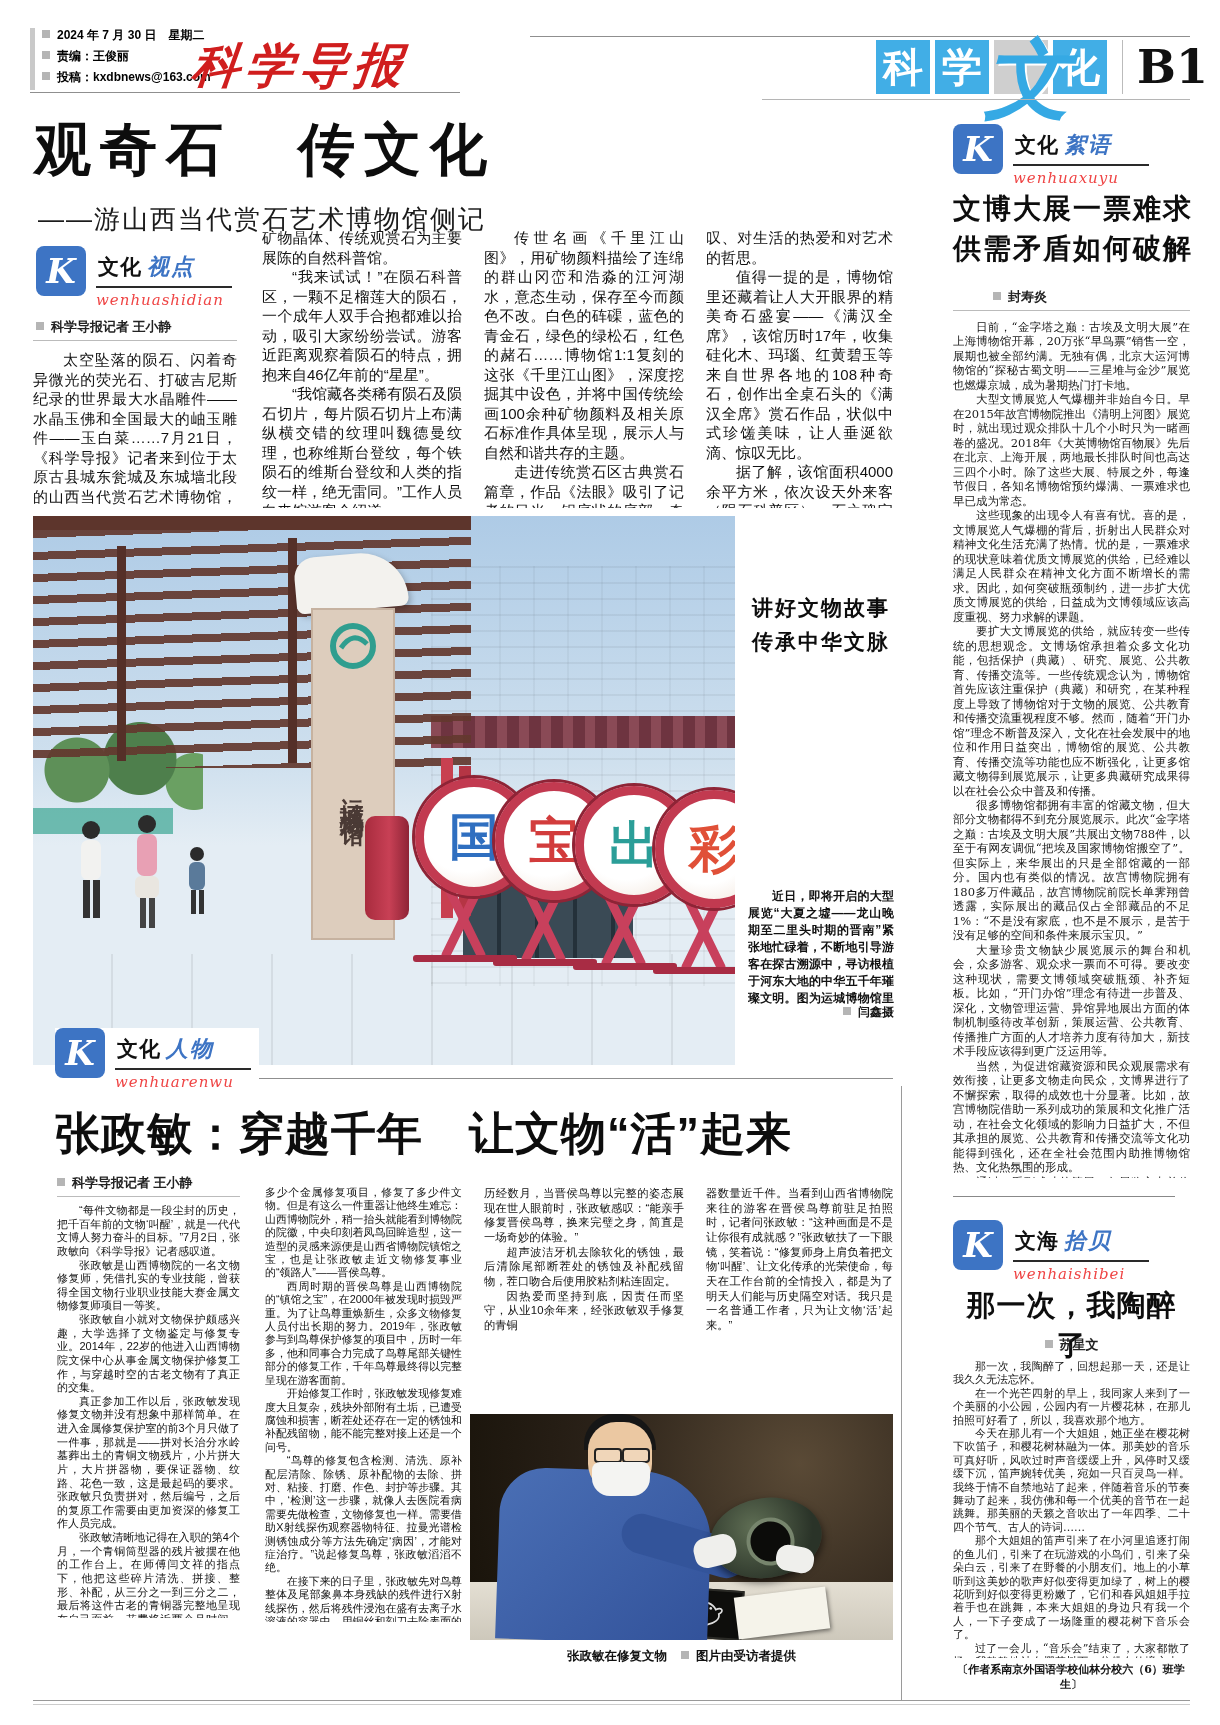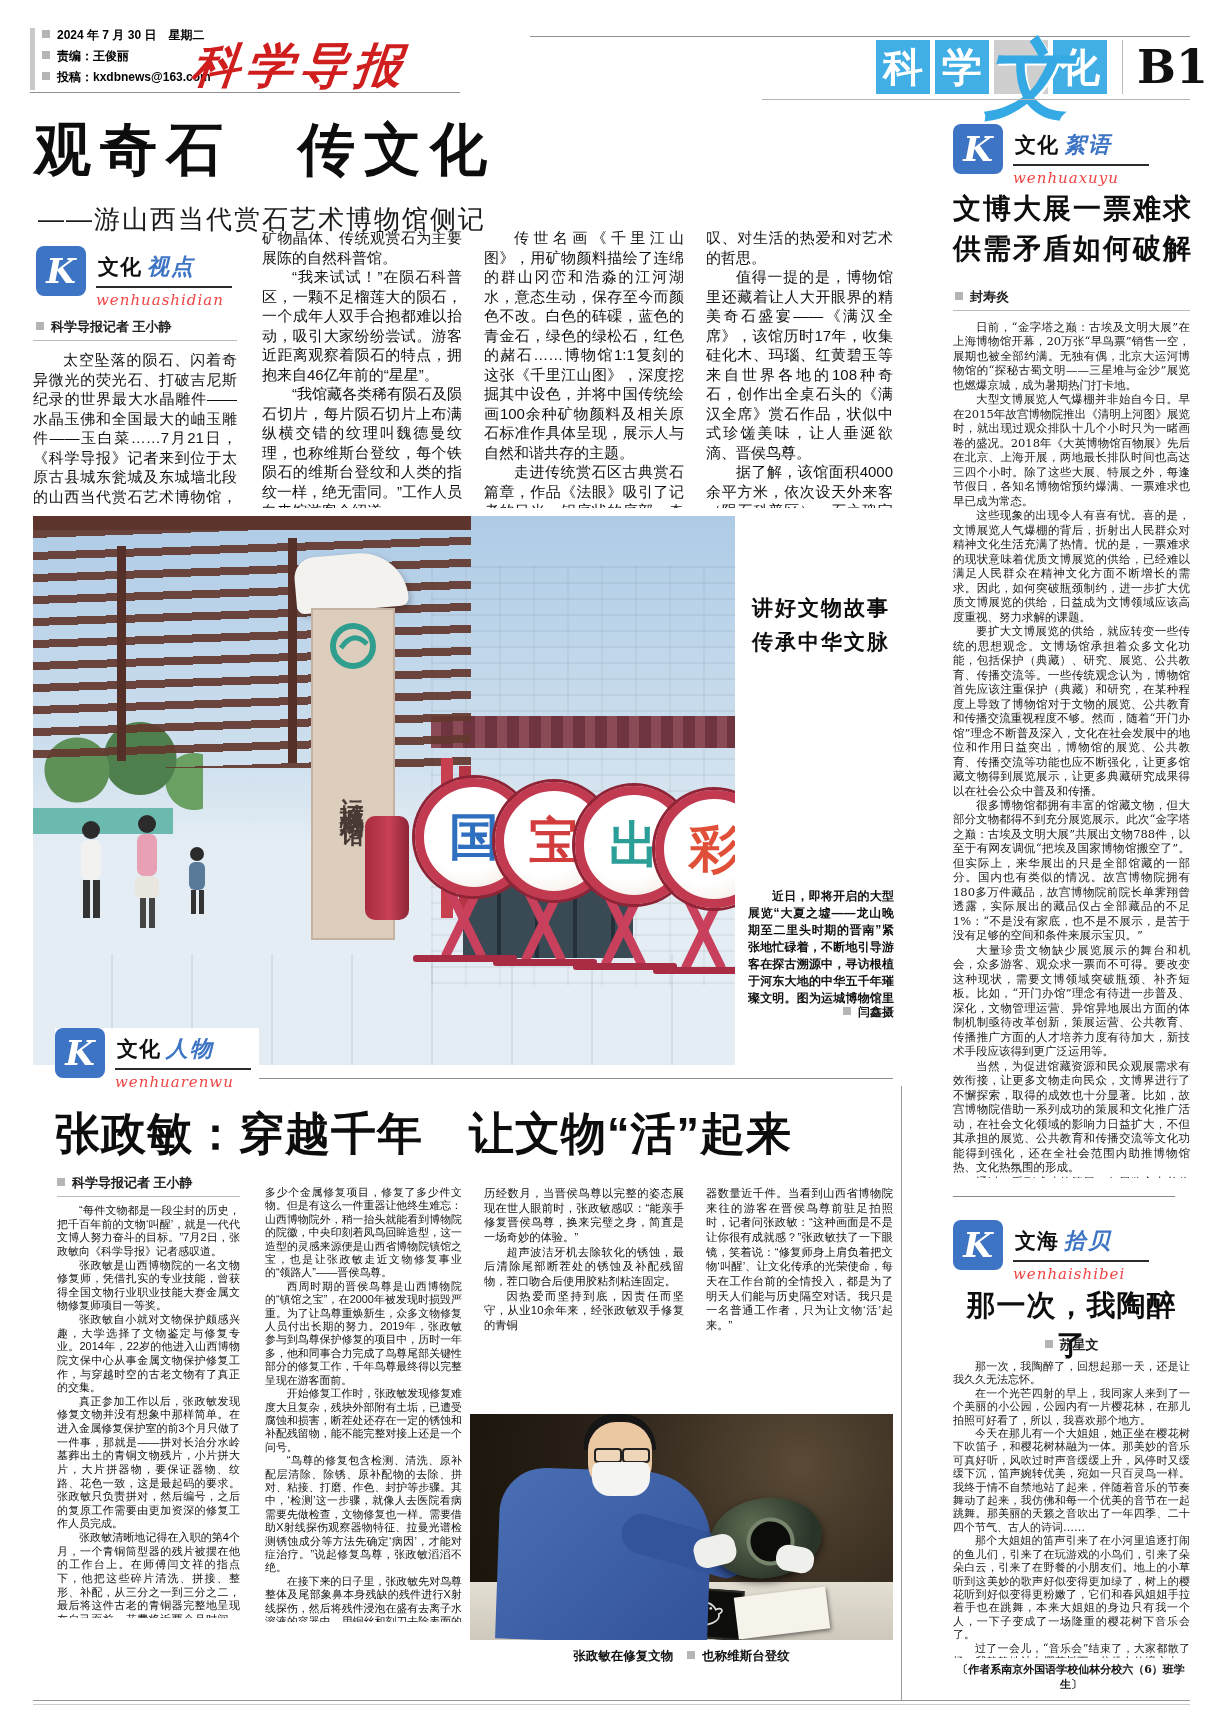--- a/index.html
+++ b/index.html
@@ -110,21 +110,21 @@
       <p>“我来试试！”在陨石科普区，一颗不足榴莲大的陨石，一个成年人双手合抱都难以抬动，吸引大家纷纷尝试。游客近距离观察着陨石的特点，拥抱来自46亿年前的“星星”。</p>
       <p>“我馆藏各类稀有陨石及陨石切片，每片陨石切片上布满纵横交错的纹理叫魏德曼纹理，也称维斯台登纹，每个铁陨石的维斯台登纹和人类的指纹一样，绝无雷同。”工作人员向来馆游客介绍道。</p>
       <p>走进石之瑰宝展区其中一间“小黑屋”，只见一颗颗石头闪着奇异的微光，这里便是荧光石展。大地内的一些发光物质由于最初的火山岩浆喷发，到后来的地质运动，经过了几千万年，集聚于矿石中而成，独自在暗夜中盛放绚烂。</p>
     </div>
   <div class="abs col" style="left:484px;top:228px;width:200px;height:280px;">
       <p>传世名画《千里江山图》，用矿物颜料描绘了连绵的群山冈峦和浩淼的江河湖水，意态生动，保存至今而颜色不改。白色的砗磲，蓝色的青金石，绿色的绿松石，红色的赭石……博物馆1:1复刻的这张《千里江山图》，深度挖掘其中设色，并将中国传统绘画100余种矿物颜料及相关原石标准作具体呈现，展示人与自然和谐共存的主题。</p>
       <p>走进传统赏石区古典赏石篇章，作品《法眼》吸引了记者的目光，锅底状的底部，奇妙地使之自然稳定，推之摇晃但能迅速恢复。细看正面，似眼睛，又像虫洞，除了静谧、和谐，更多出一丝丝的禅意和宇宙的神秘。据介绍，古典赏石讲究“瘦皱漏透丑”，意指孔洞互贯、精良活络、玲珑透辟、内外澄明，暗藏着哲学深心。由表及里，由器而道，古典赏石篇章众多展品无不抒发着人们对大自然造物的惊</p>
     </div>
   <div class="abs col flush-first" style="left:706px;top:228px;width:187px;height:280px;">
       <p>叹、对生活的热爱和对艺术的哲思。</p>
-      <p>值得一提的是，博物馆里还藏着让人大开眼界的精美奇石盛宴——《满汉全席》，该馆历时17年，收集硅化木、玛瑙、红黄碧玉等来自世界各地的108种奇石，创作出全桌石头的《满汉全席》赏石作品，状似中式珍馐美味，让人垂涎欲滴、晋侯鸟尊。</p>
+      <p>值得一提的是，博物馆里还藏着让人大开眼界的精美奇石盛宴——《满汉全席》，该馆历时17年，收集硅化木、玛瑙、红黄碧玉等来自世界各地的108种奇石，创作出全桌石头的《满汉全席》赏石作品，状似中式珍馐美味，让人垂涎欲滴、惊叹无比。</p>
       <p>据了解，该馆面积4000余平方米，依次设天外来客（陨石科普区）、石之瑰宝（矿晶科普区）、赏石艺术（传统赏石区）、晋石厅及文创展示区等，其中，矿晶科普区围绕矿物与艺术、矿物与健康、矿物与科技、矿物与皇权、矿物与信仰五个主题展陈。馆藏各种奇石上千余件，顶级名石600余件。该馆已对外开放，游客可前往领悟观赏石蕴含的中国传统文化，感悟传统与现代、赏石与自然科技的魅力。</p>
     </div>
 
   <div class="abs photo" id="museum" style="left:33px;top:516px;width:702px;height:549px;">
 
     <div class="abs" style="left:-10px;top:185px;width:180px;height:115px;background:
       radial-gradient(circle at 30% 60%, #5e9058 0 32px, transparent 33px),
       radial-gradient(circle at 65% 50%, #4e7f4c 0 36px, transparent 37px),
       radial-gradient(circle at 95% 70%, #6aa062 0 28px, transparent 29px);"></div>
     <div class="abs" style="left:0;top:292px;width:140px;height:26px;background:#4fae9e;opacity:.8;"></div>
@@ -282,36 +282,36 @@
     <div class="abs" style="left:240px;top:84px;width:112px;height:80px;transform:rotate(-8deg);border-radius:50%;
       background:radial-gradient(circle at 40% 35%,#5f6e54,#2a3328 70%);box-shadow:0 4px 8px rgba(0,0,0,.6);">
       <div class="abs" style="left:36px;top:20px;width:40px;height:40px;border-radius:50%;background:#0c0c0a;border:4px solid #77856d;"></div>
     </div>
     <div class="abs" style="left:224px;top:122px;width:42px;height:30px;background:#efefec;border-radius:12px;transform:rotate(-14deg);"></div>
     <div class="abs" style="left:306px;top:132px;width:38px;height:26px;background:#efefec;border-radius:12px;transform:rotate(10deg);"></div>
   </div>
   <div class="abs capline" style="left:470px;top:1648px;width:423px;">
     <span>张政敏在修复文物</span>
     <span class="sq" style="margin:0 4px 0 10px;"></span>
-    <span>也称维斯台登纹</span>
+    <span>图片由受访者提供</span>
   </div>
 
   <div class="abs badge" style="left:953px;top:124px;">
     <div class="badge-k">K</div>
     <div>
       <div class="bl">
         <span class="b-black">文化</span>
         <span class="b-blue">絮语</span>
       </div>
       <div class="b-pinyin">wenhuaxuyu</div>
     </div>
   </div>
   <div class="abs h-main" style="left:953px;top:190px;font-size:28px;letter-spacing:2px;">文博大展一票难求</div>
   <div class="abs h-main" style="left:953px;top:230px;font-size:28px;letter-spacing:2px;">供需矛盾如何破解</div>
-  <div class="abs byline" style="left:955px;top:288px;">
+  <div class="abs byline" style="left:993px;top:288px;">
     <span class="sq"></span><span>封寿炎</span>
   </div>
   <div class="hline" style="left:953px;top:310px;width:237px;background:#bbb;"></div>
   <div class="abs e-body" style="left:953px;top:320px;width:237px;height:858px;">
       <p>日前，“金字塔之巅：古埃及文明大展”在上海博物馆开幕，20万张“早鸟票”销售一空，展期也被全部约满。无独有偶，北京大运河博物馆的“探秘古蜀文明——三星堆与金沙”展览也燃爆京城，成为暑期热门打卡地。</p>
       <p>大型文博展览人气爆棚并非始自今日。早在2015年故宫博物院推出《清明上河图》展览时，就出现过观众排队十几个小时只为一睹画卷的盛况。2018年《大英博物馆百物展》先后在北京、上海开展，两地最长排队时间也高达三四个小时。除了这些大展、特展之外，每逢节假日，各知名博物馆预约爆满、一票难求也早已成为常态。</p>
       <p>这些现象的出现令人有喜有忧。喜的是，文博展览人气爆棚的背后，折射出人民群众对精神文化生活充满了热情。忧的是，一票难求的现状意味着优质文博展览的供给，已经难以满足人民群众在精神文化方面不断增长的需求。因此，如何突破瓶颈制约，进一步扩大优质文博展览的供给，日益成为文博领域应该高度重视、努力求解的课题。</p>
       <p>要扩大文博展览的供给，就应转变一些传统的思想观念。文博场馆承担着众多文化功能，包括保护（典藏）、研究、展览、公共教育、传播交流等。一些传统观念认为，博物馆首先应该注重保护（典藏）和研究，在某种程度上导致了博物馆对于文物的展览、公共教育和传播交流重视程度不够。然而，随着“开门办馆”理念不断普及深入，文化在社会发展中的地位和作用日益突出，博物馆的展览、公共教育、传播交流等功能也应不断强化，让更多馆藏文物得到展览展示，让更多典藏研究成果得以在社会公众中普及和传播。</p>
       <p>很多博物馆都拥有丰富的馆藏文物，但大部分文物都得不到充分展览展示。此次“金字塔之巅：古埃及文明大展”共展出文物788件，以至于有网友调侃“把埃及国家博物馆搬空了”。但实际上，来华展出的只是全部馆藏的一部分。国内也有类似的情况。故宫博物院拥有180多万件藏品，故宫博物院前院长单霁翔曾透露，实际展出的藏品仅占全部藏品的不足1%：“不是没有家底，也不是不展示，是苦于没有足够的空间和条件来展示宝贝。”</p>
       <p>大量珍贵文物缺少展览展示的舞台和机会，众多游客、观众求一票而不可得。要改变这种现状，需要文博领域突破瓶颈、补齐短板。比如，“开门办馆”理念有待进一步普及、深化，文物管理运营、异馆异地展出方面的体制机制亟待改革创新，策展运营、公共教育、传播推广方面的人才培养力度有待加大，新技术手段应该得到更广泛运用等。</p>

